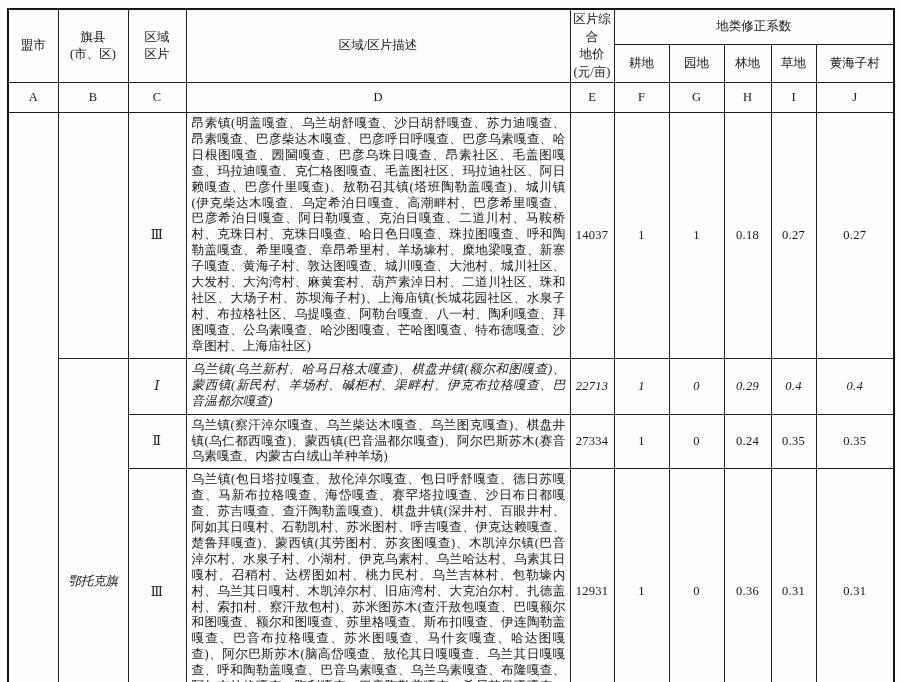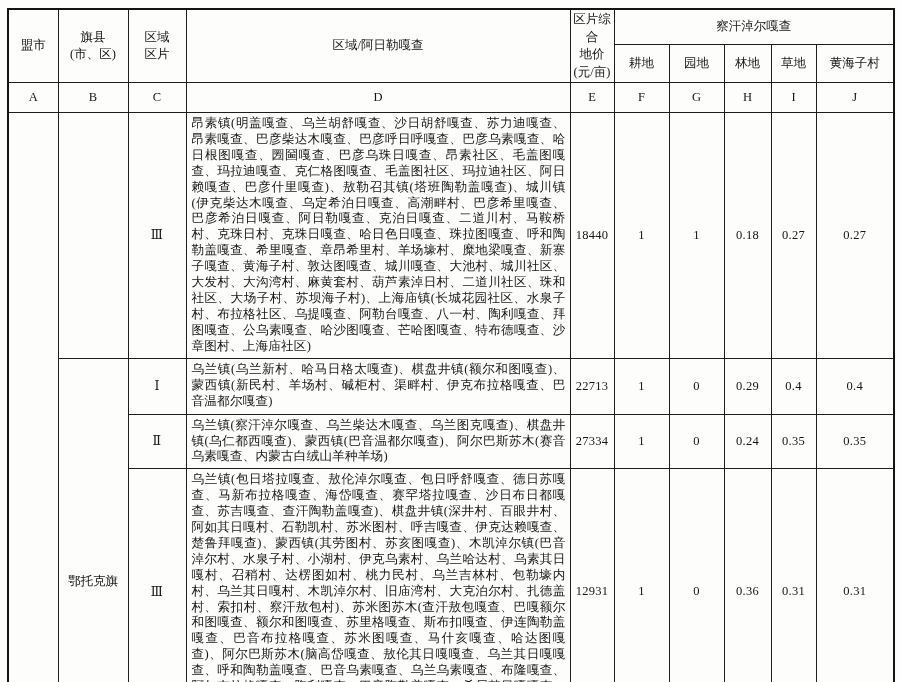--- a/index.html
+++ b/index.html
@@ -26,21 +26,21 @@
   }
   .num, .zone {
     text-align:center; vertical-align:middle; font-size:12.5px;
     letter-spacing:0.3px;
   }
   .banner-cell {
     text-align:center; vertical-align:middle; font-size:12.5px;
     padding-top:90px; 
   }
   .r1 td { height:233px; }
-  .r2 td { height:56px; }
+  .r2 td { height:56px;font-style:italic; }
   .r3 td { height:48px; }
   .r4 td { height:239px; }
   .h-top { height:30px; }
   .h-sub { height:32px; }
 </style>
 </head>
 <body>
 
 <div class="page">
   <table class="grid">
@@ -56,25 +56,25 @@
         <col style="width:45px">
       <col style="width:78px">
     </colgroup>
     <thead>
       <tr class="h-top">
         <th class="hdr" rowspan="2">盟市</th>
         <th class="hdr" rowspan="2">旗县
 (市、区)</th>
         <th class="hdr" rowspan="2">区域
 区片</th>
-        <th class="hdr" rowspan="2">区域/阿日勒嘎查</th>
+        <th class="hdr" rowspan="2">区域/区片描述</th>
         <th class="hdr" rowspan="2">区片综合
 地价
 (元/亩)</th>
-        <th class="hdr" colspan="5">察汗淖尔嘎查</th>
+        <th class="hdr" colspan="5">地类修正系数</th>
       </tr>
       <tr class="h-sub">
         <th class="hdr">耕地</th>
         <th class="hdr">园地</th>
         <th class="hdr">林地</th>
         <th class="hdr">草地</th>
         <th class="hdr">黄海子村</th>
       </tr>
       <tr>
         <th class="letter">A</th>
@@ -88,21 +88,21 @@
         <th class="letter">I</th>
         <th class="letter">J</th>
       </tr>
     </thead>
     <tbody>
       <tr class="r1">
         <td class="num" rowspan="4"></td>
         <td class="num"></td>
         <td class="zone">Ⅲ</td>
         <td class="desc">昂素镇(明盖嘎查、乌兰胡舒嘎查、沙日胡舒嘎查、苏力迪嘎查、昂素嘎查、巴彦柴达木嘎查、巴彦呼日呼嘎查、巴彦乌素嘎查、哈日根图嘎查、圐圙嘎查、巴彦乌珠日嘎查、昂素社区、毛盖图嘎查、玛拉迪嘎查、克仁格图嘎查、毛盖图社区、玛拉迪社区、阿日赖嘎查、巴彦什里嘎查)、敖勒召其镇(塔班陶勒盖嘎查)、城川镇(伊克柴达木嘎查、乌定希泊日嘎查、高潮畔村、巴彦希里嘎查、巴彦希泊日嘎查、阿日勒嘎查、克泊日嘎查、二道川村、马鞍桥村、克珠日村、克珠日嘎查、哈日色日嘎查、珠拉图嘎查、呼和陶勒盖嘎查、希里嘎查、章昂希里村、羊场壕村、糜地梁嘎查、新寨子嘎查、黄海子村、敦达图嘎查、城川嘎查、大池村、城川社区、大发村、大沟湾村、麻黄套村、葫芦素淖日村、二道川社区、珠和社区、大场子村、苏坝海子村)、上海庙镇(长城花园社区、水泉子村、布拉格社区、乌提嘎查、阿勒台嘎查、八一村、陶利嘎查、拜图嘎查、公乌素嘎查、哈沙图嘎查、芒哈图嘎查、特布德嘎查、沙章图村、上海庙社区)</td>
-        <td class="num">18440</td>
+        <td class="num">14037</td>
         <td class="num">1</td>
         <td class="num">1</td>
         <td class="num">0.18</td>
         <td class="num">0.27</td>
         <td class="num">0.27</td>
       </tr>
       <tr class="r2">
         <td class="banner-cell" rowspan="3">鄂托克旗</td>
         <td class="zone">Ⅰ</td>
         <td class="desc">乌兰镇(乌兰新村、哈马日格太嘎查)、棋盘井镇(额尔和图嘎查)、蒙西镇(新民村、羊场村、碱柜村、渠畔村、伊克布拉格嘎查、巴音温都尔嘎查)</td>

